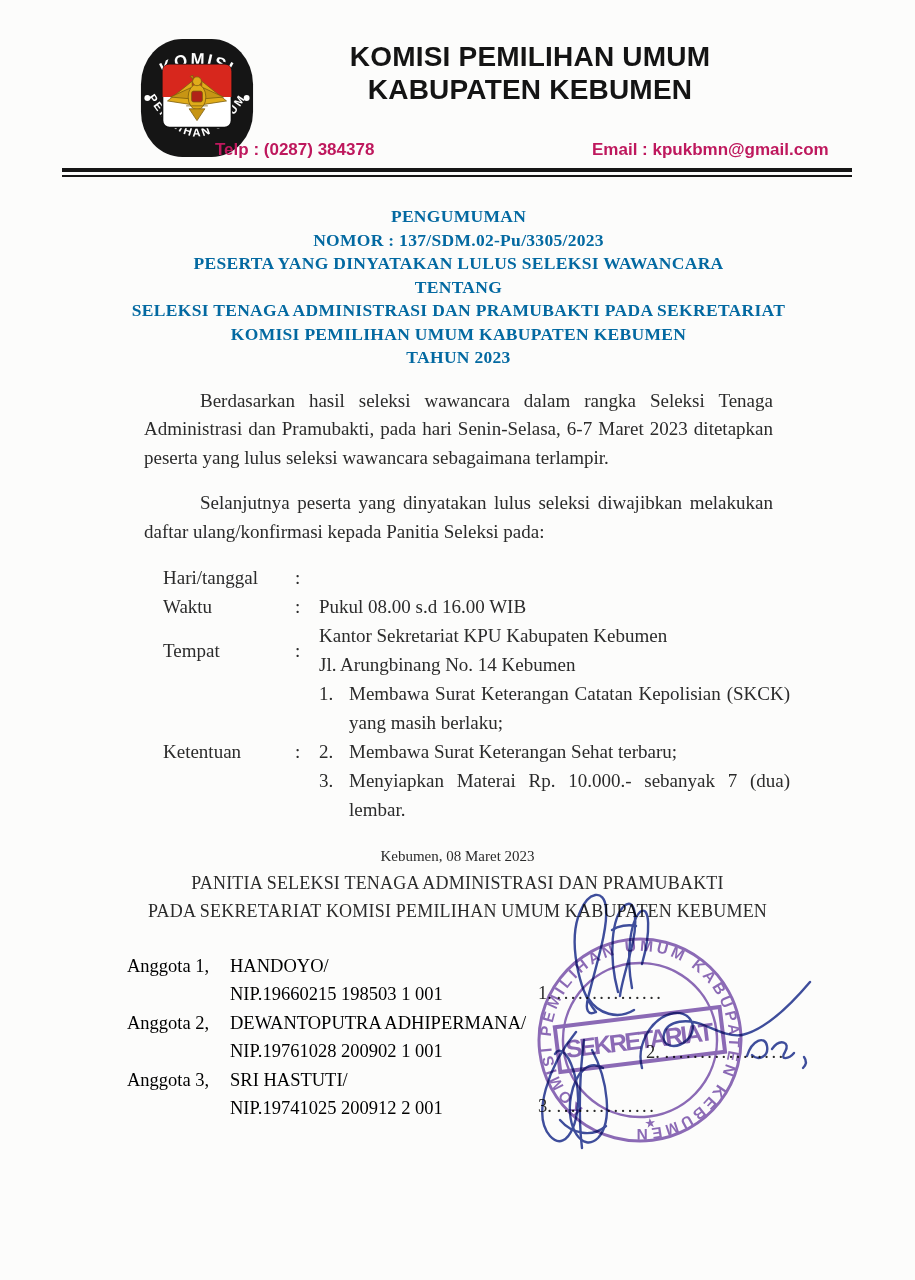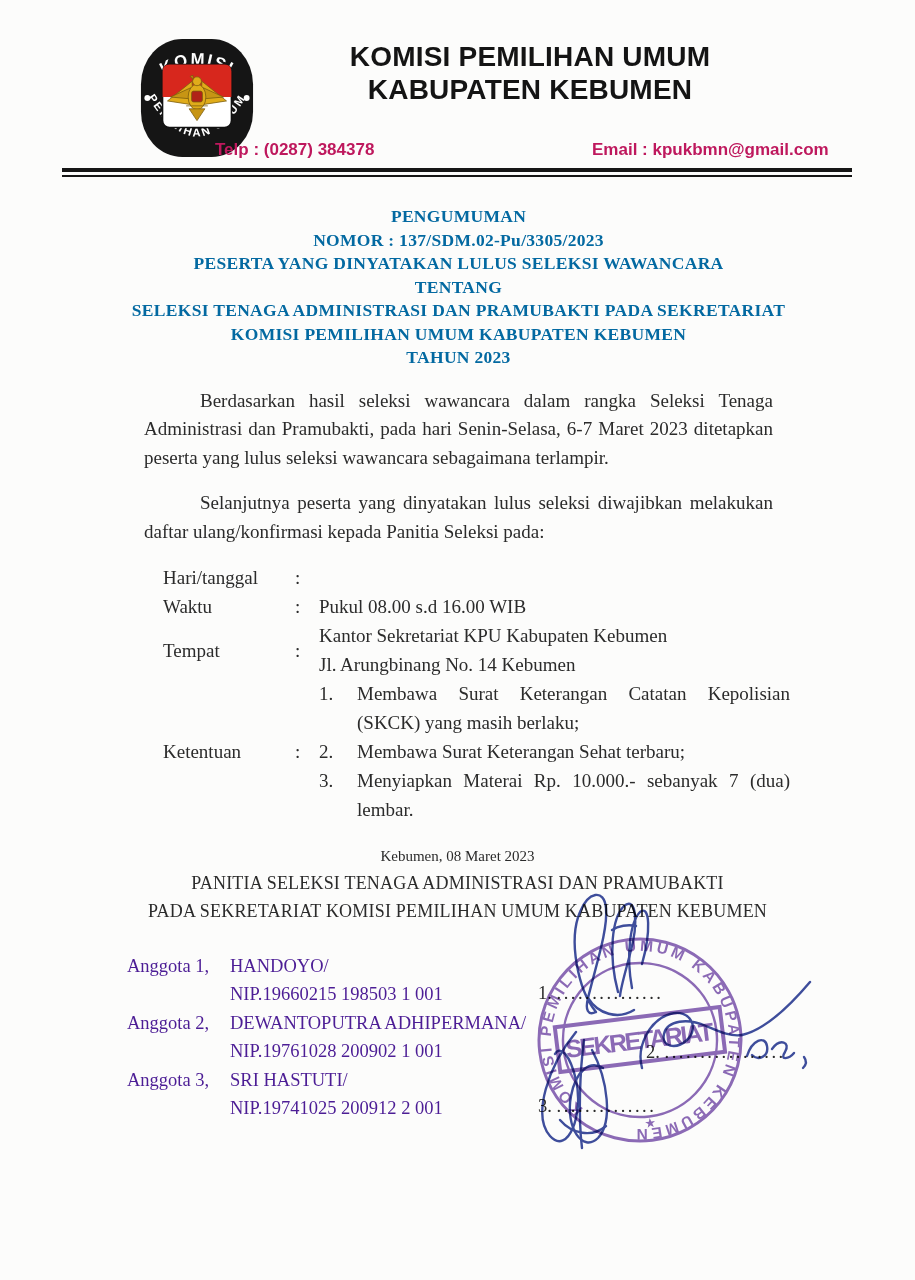--- a/index.html
+++ b/index.html
@@ -29,27 +29,27 @@
   .title-block div{white-space:nowrap;}
   .paragraphs{margin-top:12px;font-size:19px;line-height:28.6px;text-align:justify;color:#2b2b2b;}
   .paragraphs p{margin:17px;text-indent:56px;}
   .details{margin-top:11px;margin-left:36px;font-size:19px;line-height:29px;color:#2b2b2b;}
   .detail-row{display:flex;align-items:center;}
   .detail-label{width:132px;flex:0 0 132px;}
   .detail-sep{width:24px;flex:0 0 24px;}
   .detail-value{flex:1;text-align:justify;}
   .cond-item{display:flex;}
   .cond-num{width:30px;flex:0 0 30px;}
-  .cond-text{flex:1;text-align:justify;margin-left:8px;}
+  .cond-text{flex:1;text-align:justify;}
   
   .closing{position:absolute;left:0;top:842px;width:915px;text-align:center;color:#2b2b2b;}
   .place-date{font-size:15px;line-height:28px;}
   .committee{font-size:18px;line-height:27.5px;letter-spacing:.2px;}
   
-  .sig-table{position:absolute;left:127px;top:952px;width:480px;font-size:18.5px;line-height:28.4px;color:#4c1d95;}
+  .sig-table{position:absolute;left:127px;top:952px;width:480px;font-size:18.5px;line-height:28.4px;color:#000000;}
   .sig-row{display:flex;}
   .sig-role{width:103px;flex:0 0 103px;}
   .sig-main{flex:1;}
   .sign-marker{position:absolute;font-size:18.5px;color:#2b2b2b;white-space:nowrap;}
   .sign-marker .dots{letter-spacing:2.5px;}
   .marker-1{left:538px;top:983px;}
   .marker-2{left:646px;top:1042px;}
   .marker-3{left:538px;top:1096px;}
   
   .stamp{position:absolute;left:532px;top:932px;width:216px;height:216px;mix-blend-mode:multiply;opacity:.88;}

